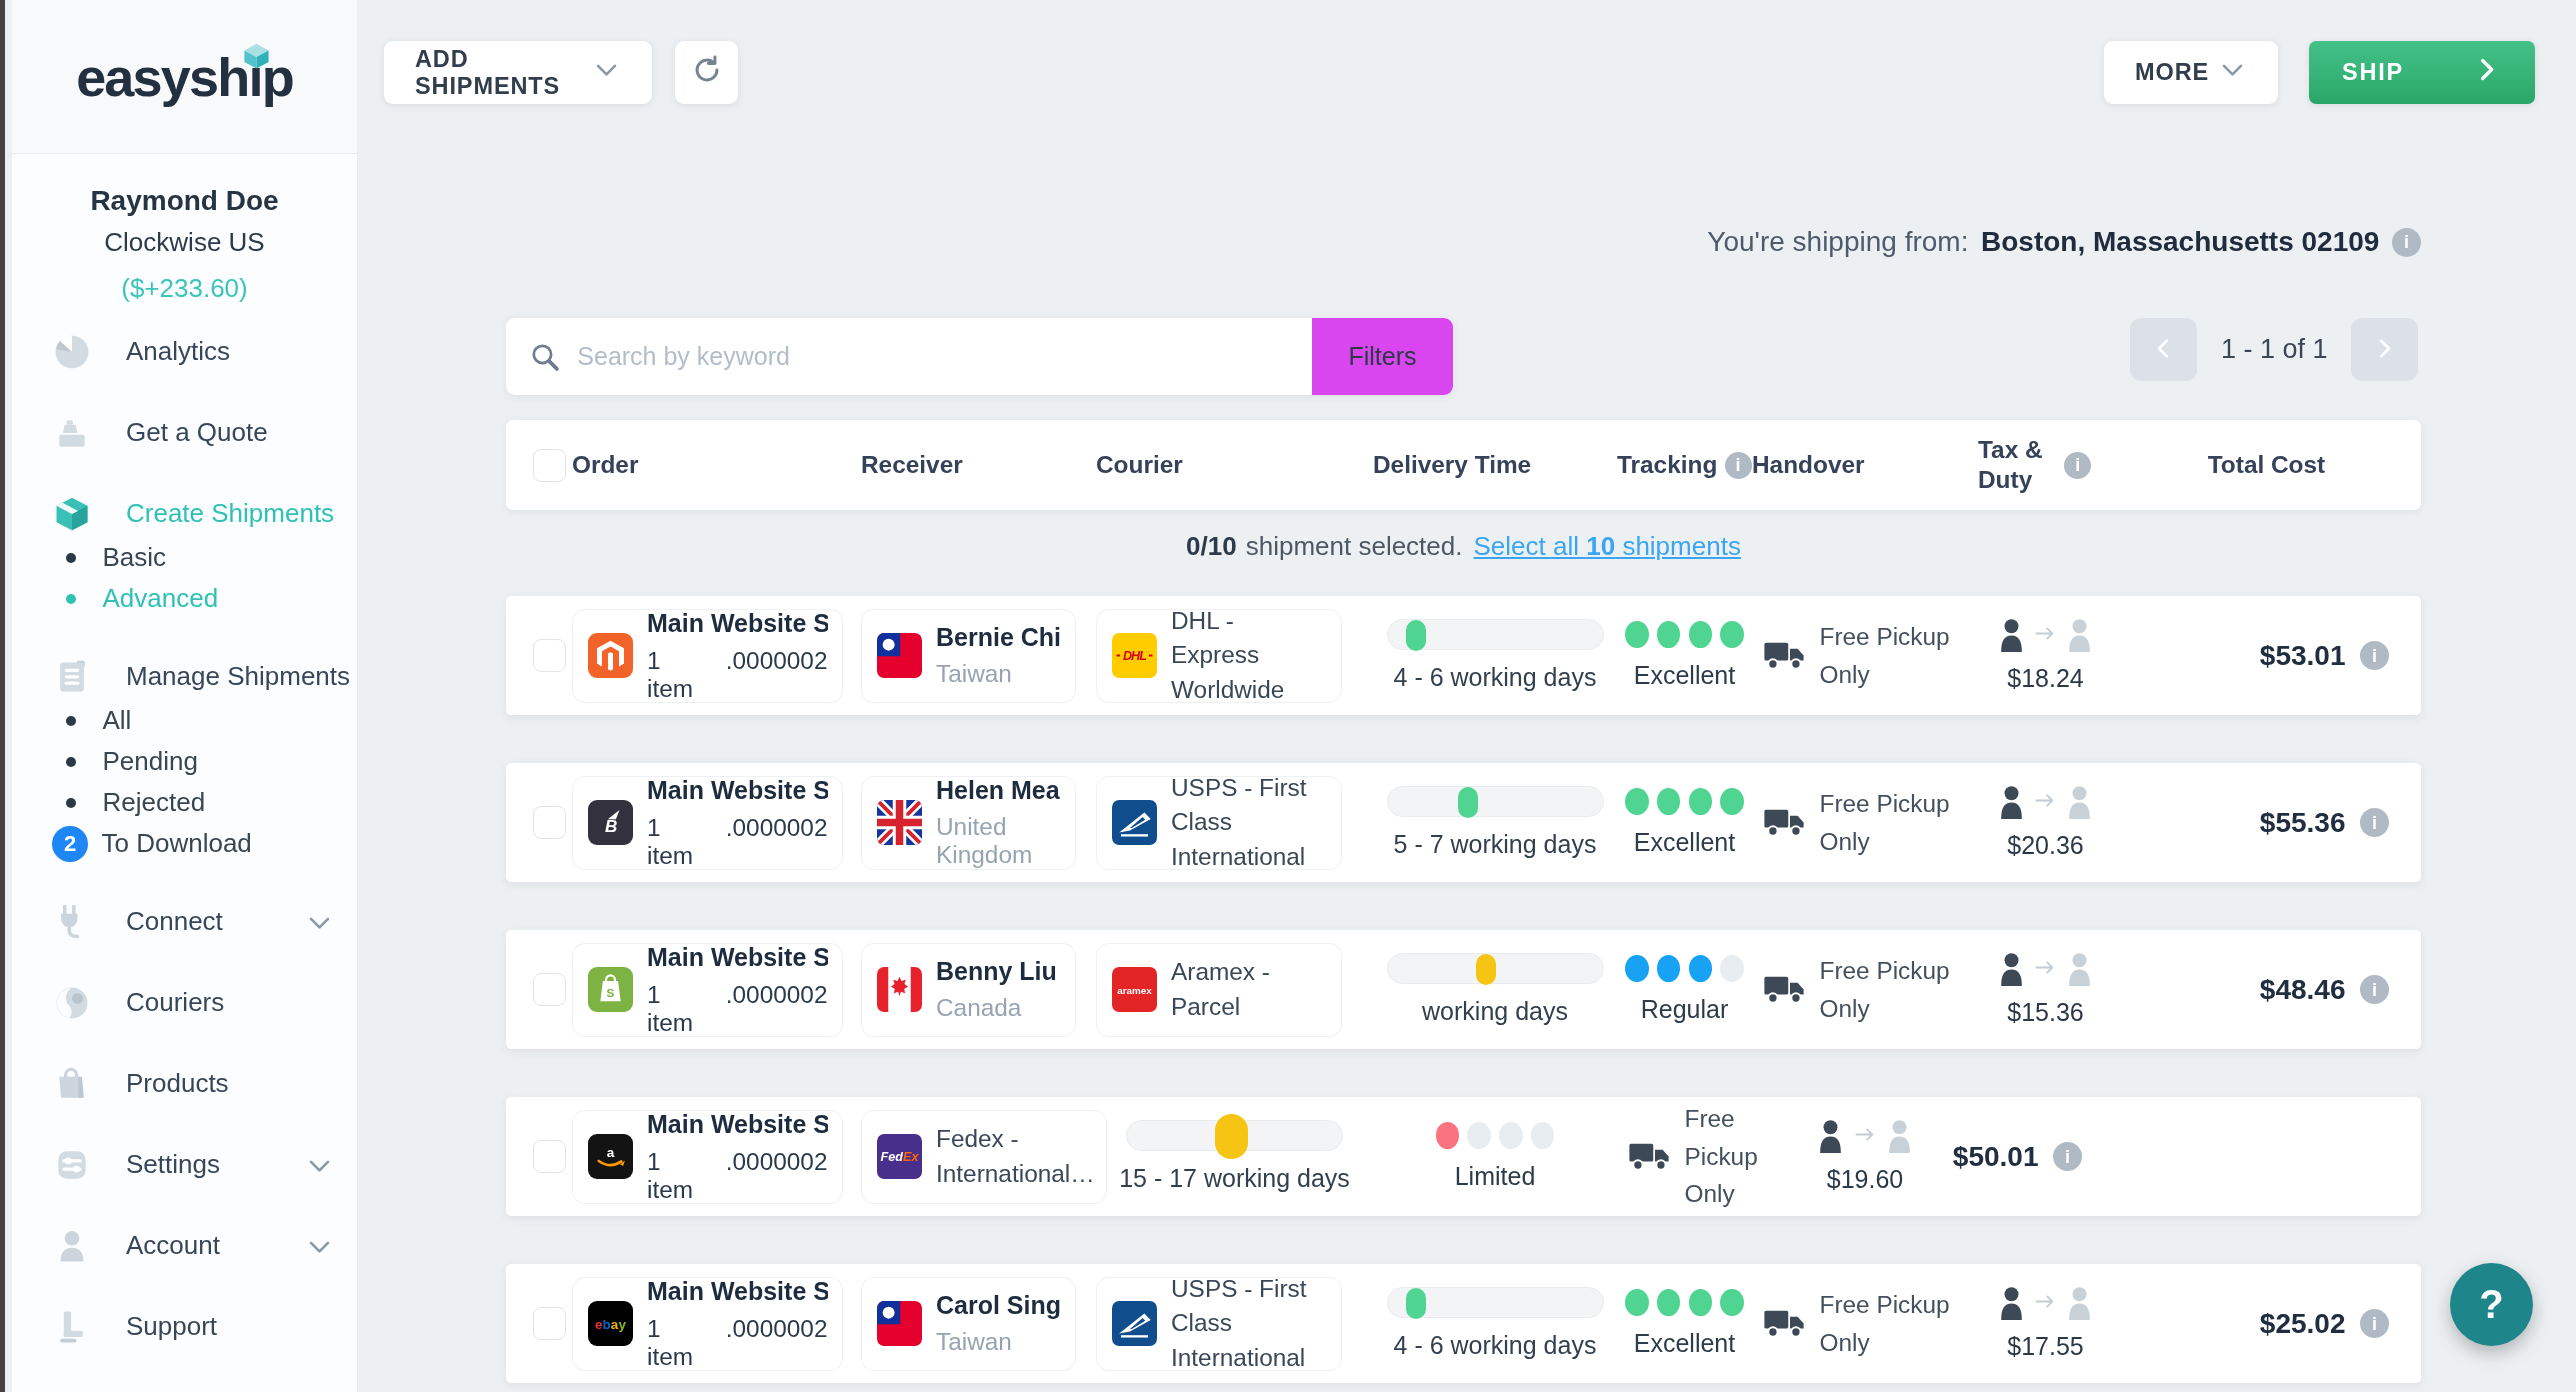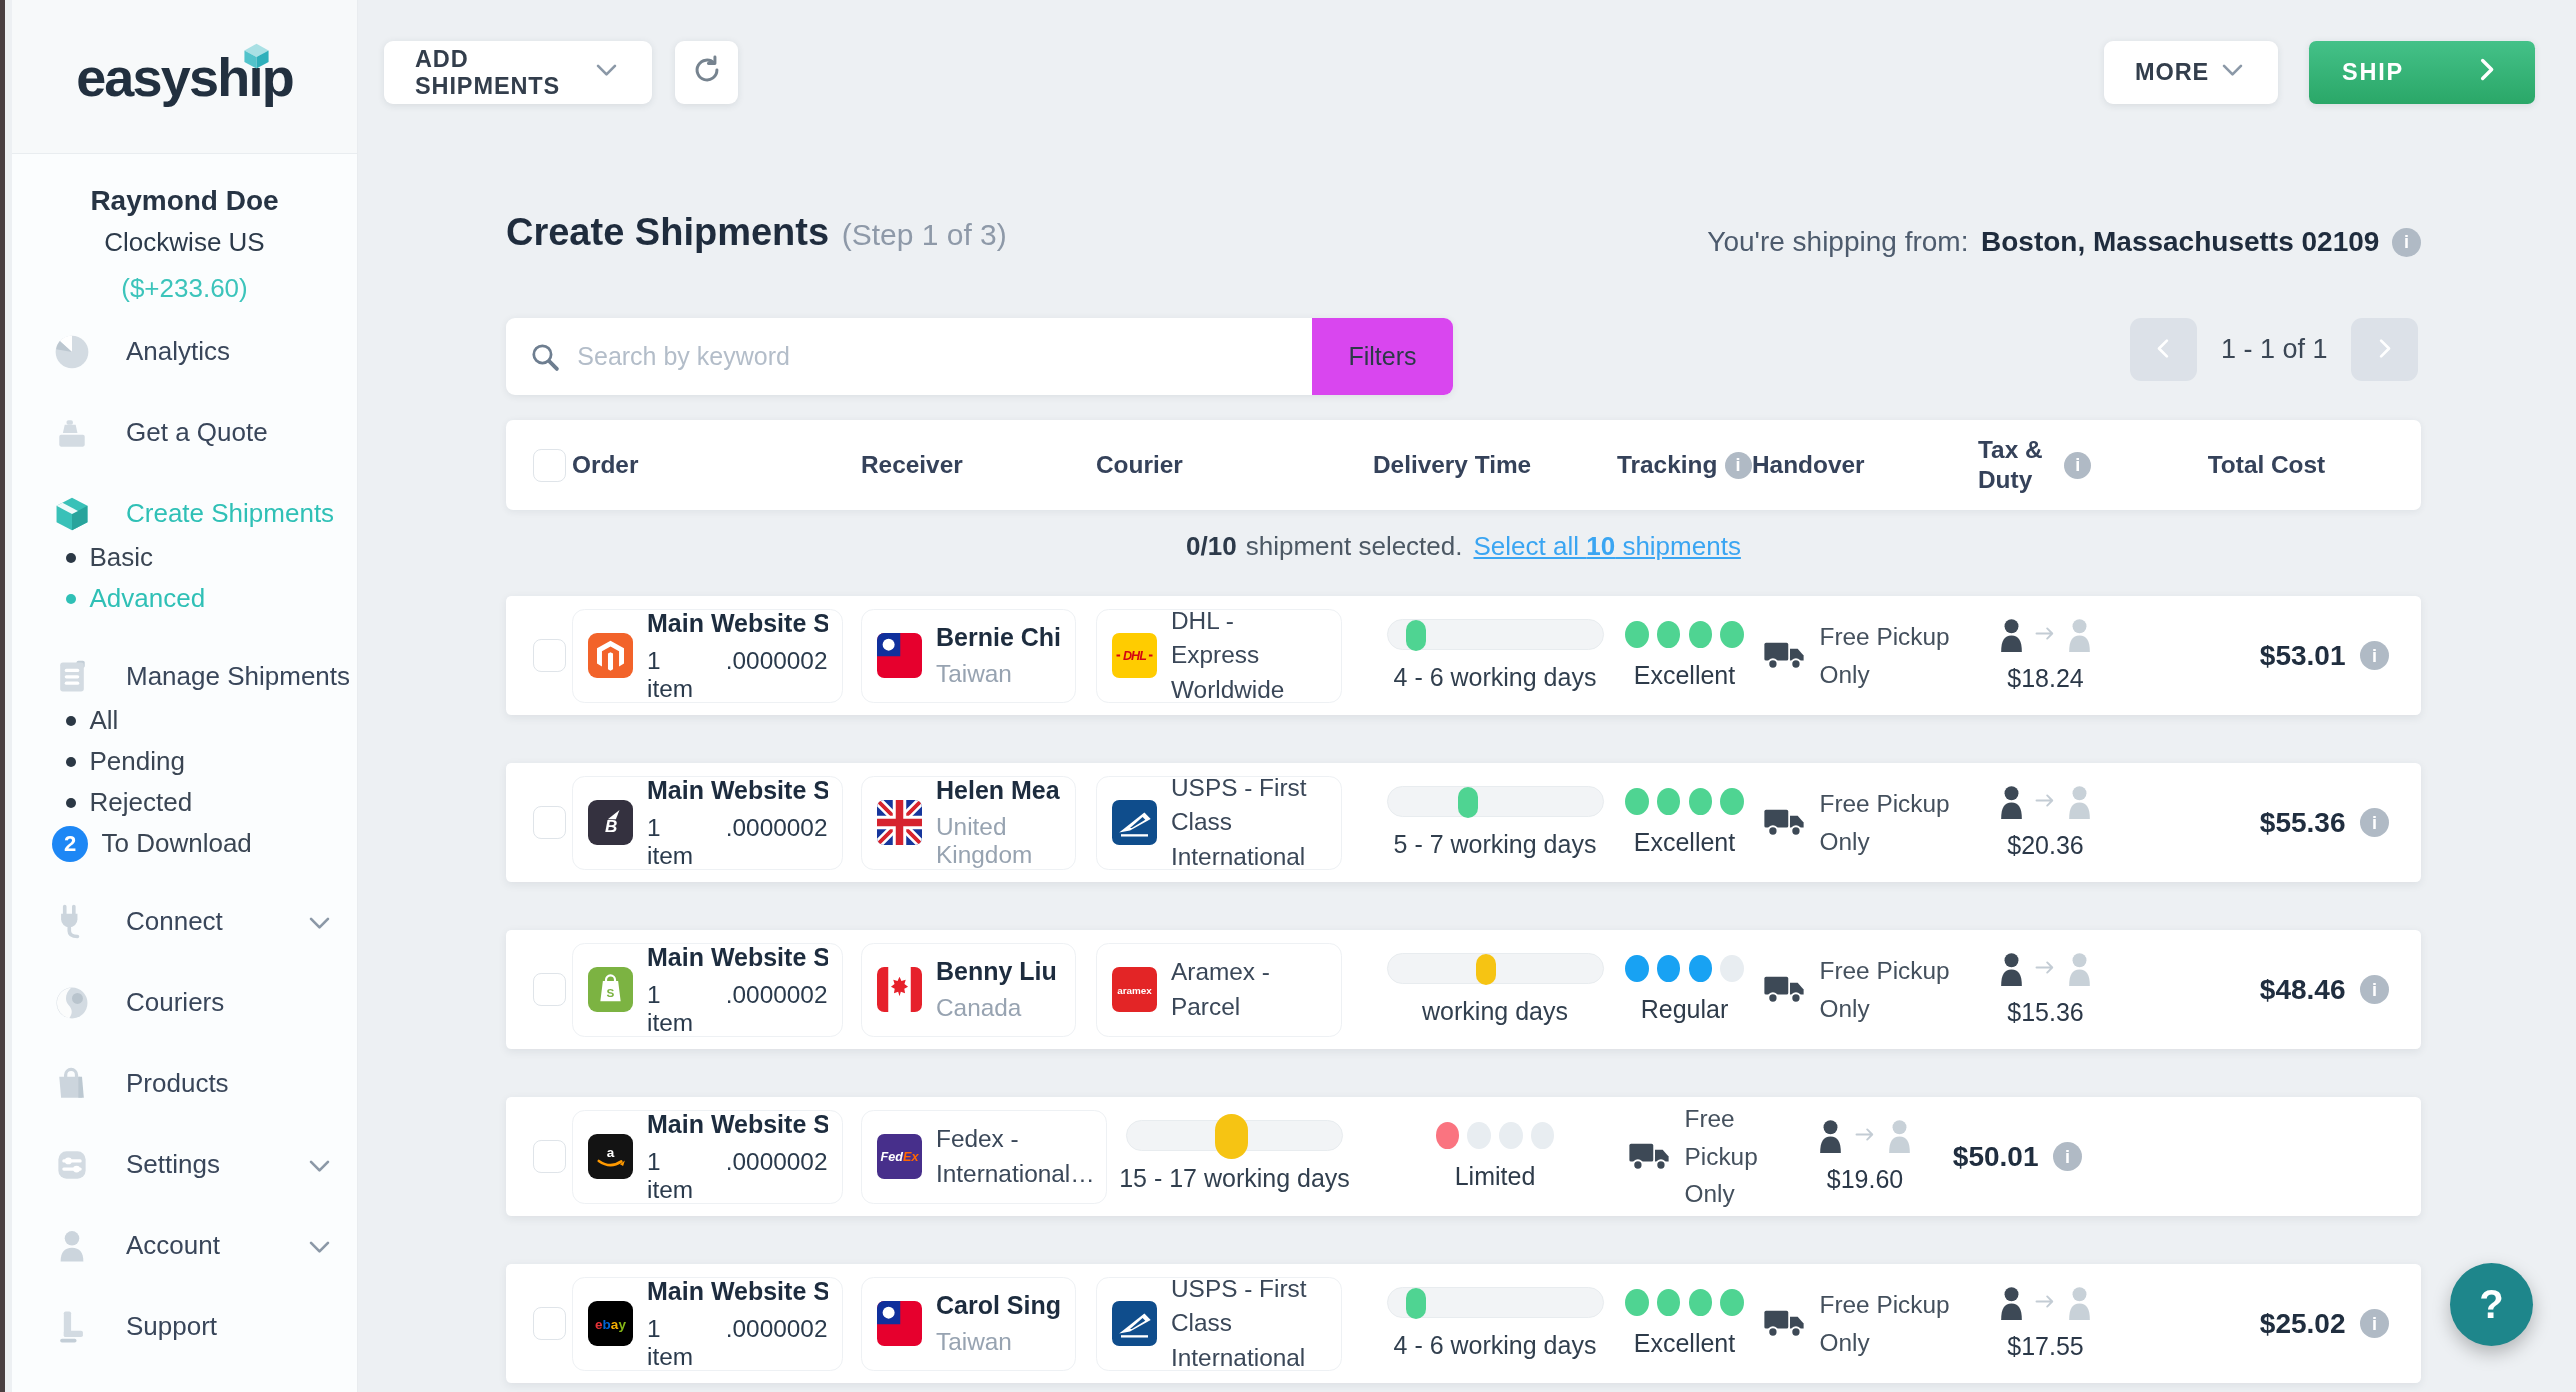--- a/index.html
+++ b/index.html
@@ -24,21 +24,21 @@
 .nav-group{margin-bottom:34px}
 .nav-item{height:47px;display:flex;align-items:center;padding-left:40px;position:relative}
 .nav-icon{width:40px;height:40px;display:inline-flex;align-items:center;justify-content:center;flex:0 0 40px}
 .nav-label{font-size:26px;color:#39465a;margin-left:34px}
 .nav-item.active .nav-label{color:#2fc0b6}
 .nav-chevron{position:absolute;right:23.5px;top:10px}
 .nav-sub{height:41px;display:flex;align-items:center;padding-left:49px}
 .nav-bullet{width:10px;height:10px;border-radius:50%;background:#2b3845;margin-left:4.5px;flex:0 0 10px}
 .nav-sub.active .nav-bullet{background:#2fc0b6}
 .nav-badge{width:36px;height:36px;border-radius:50%;background:#1d87f5;color:#fff;font-size:22px;font-weight:700;display:inline-flex;align-items:center;justify-content:center;margin-left:-9px;flex:0 0 36px}
-.nav-sub-label{font-size:26px;color:#3a4553;margin-left:14px}
+.nav-sub-label{font-size:26px;color:#3a4553;margin-left:27px}
 .nav-badge + .nav-sub-label{margin-left:13.5px}
 .nav-sub.active .nav-sub-label{color:#2fc0b6}
 
 
 .main{position:absolute;left:345px;top:0;width:2231px;height:100%}
 .btn{display:inline-flex;align-items:center;background:#fff;border-radius:9px;box-shadow:0 1.8px 7.2px rgba(40,55,70,.10);font-size:23.5px;font-weight:700;letter-spacing:0.9px;color:#333e4c;position:absolute;height:63px}
 .btn-add{left:39px;top:41px;width:268px;justify-content:space-between;padding:0 31px}
 .btn-refresh{left:330px;top:41px;width:63px;justify-content:center}
 .btn-more{left:1759px;top:41px;width:174px;justify-content:space-between;padding:0 31px}
 .btn-ship{left:1964px;top:41px;width:226px;justify-content:space-between;padding:0 33px;background:linear-gradient(180deg,#44c188,#2aa768);color:#fff;letter-spacing:1.8px;border-radius:7.2px}
@@ -305,23 +305,20 @@
           <path d="M5 9l7 7 7-7" fill="none" stroke="#8b98a7" stroke-width="2.2" stroke-linecap="round" stroke-linejoin="round"></path>
         </svg></span>
   </div>
   <div class="btn btn-ship" data-interactable="true">
     <span data-interactable="false">SHIP</span>
     <span class="icn" data-interactable="false"><svg viewBox="0 0 24 24" width="31" height="31">
           <path d="M9 5l7 7-7 7" fill="none" stroke="#fff" stroke-width="2.6" stroke-linecap="round" stroke-linejoin="round"></path>
         </svg></span>
   </div>
 
-  <h1 class="page-heading" data-interactable="false">
-    <span data-interactable="false">Create Shipments</span><span class="page-step" data-interactable="false">(Step 1 of 3)</span>
-  </h1>
 
   <div class="ship-from" data-interactable="false">
     <span data-interactable="false">You're shipping from:</span>
     <span class="ship-from-value" data-interactable="false">Boston, Massachusetts 02109</span>
     <span class="info" data-interactable="true"></span>
   </div>
 
   <div class="search-card" data-interactable="false">
     <span class="search-icon-wrap" data-interactable="false">
         <svg viewBox="0 0 24 24" width="33" height="33">

